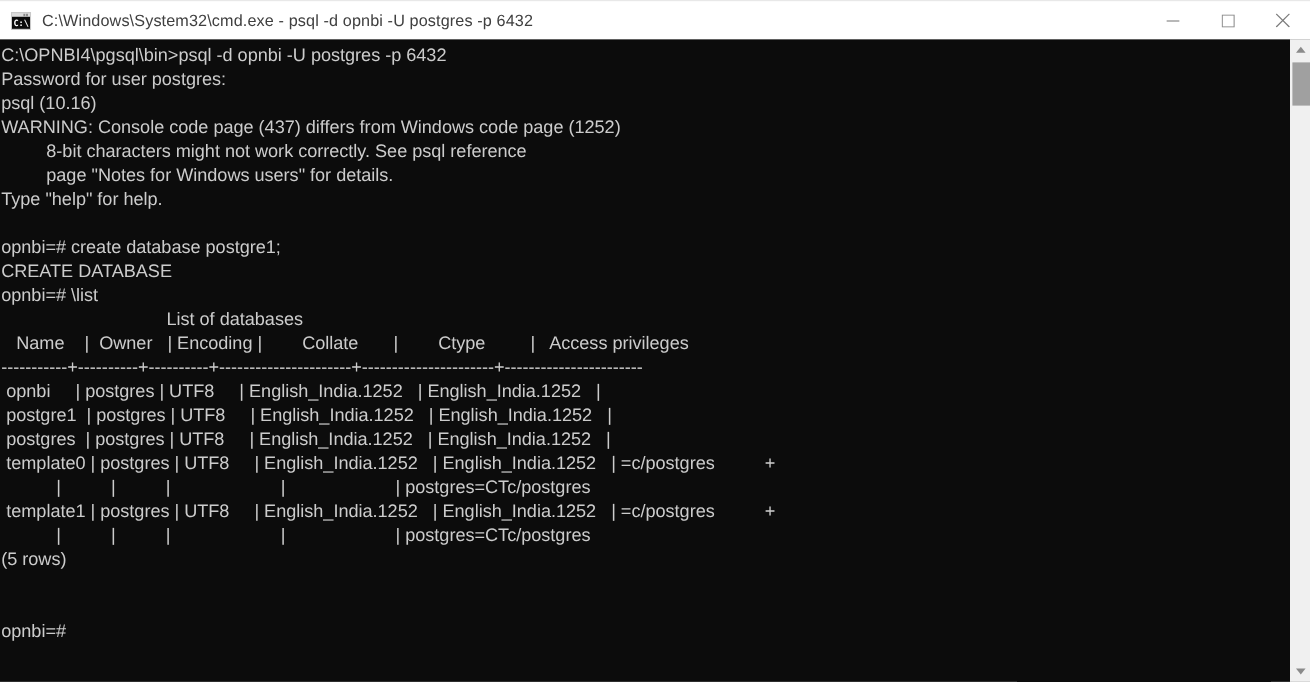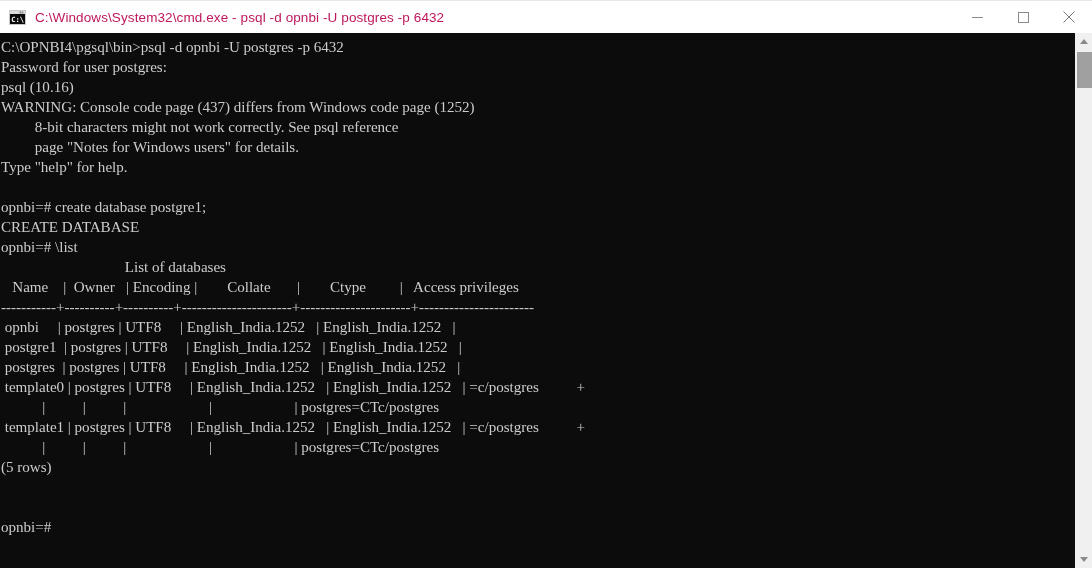--- a/index.html
+++ b/index.html
@@ -48,21 +48,21 @@
     width: 17px;
     height: 15px;
     flex: 0 0 auto;
     margin-right: 9px;
     position: relative;
   }
 
   #title-text {
     font-family: "Liberation Sans", sans-serif;
     font-size: 13.5px;
-    color: #be185d;
+    color: #404040;
     letter-spacing: 0.1px;
     white-space: nowrap;
     overflow: hidden;
   }
 
   #window-controls {
     display: flex;
     height: 33px;
     flex: 0 0 auto;
   }
@@ -94,21 +94,21 @@
     position: relative;
     min-width: 0;
   }
 
   #console pre {
     margin: 0;
     padding: 0;
     position: absolute;
     top: 4px;
     left: 1px;
-    font-family: Liberation Serif, serif;
+    font-family: Liberation Sans, sans-serif;
     font-size: 15.1px;
     line-height: 20px;
     color: #cccccc;
     white-space: pre;
     letter-spacing: -0.02px;
   }
 
   
   #scrollbar {
     width: 17px;

